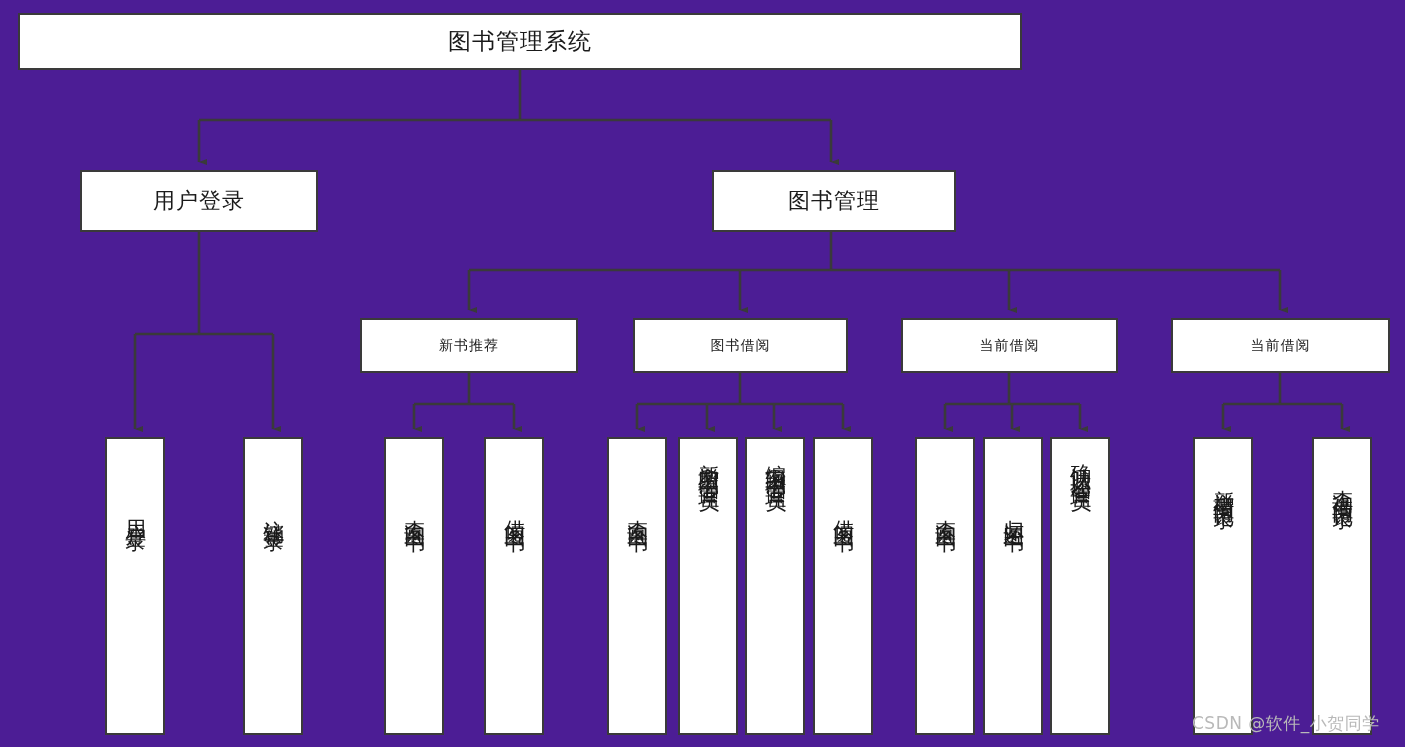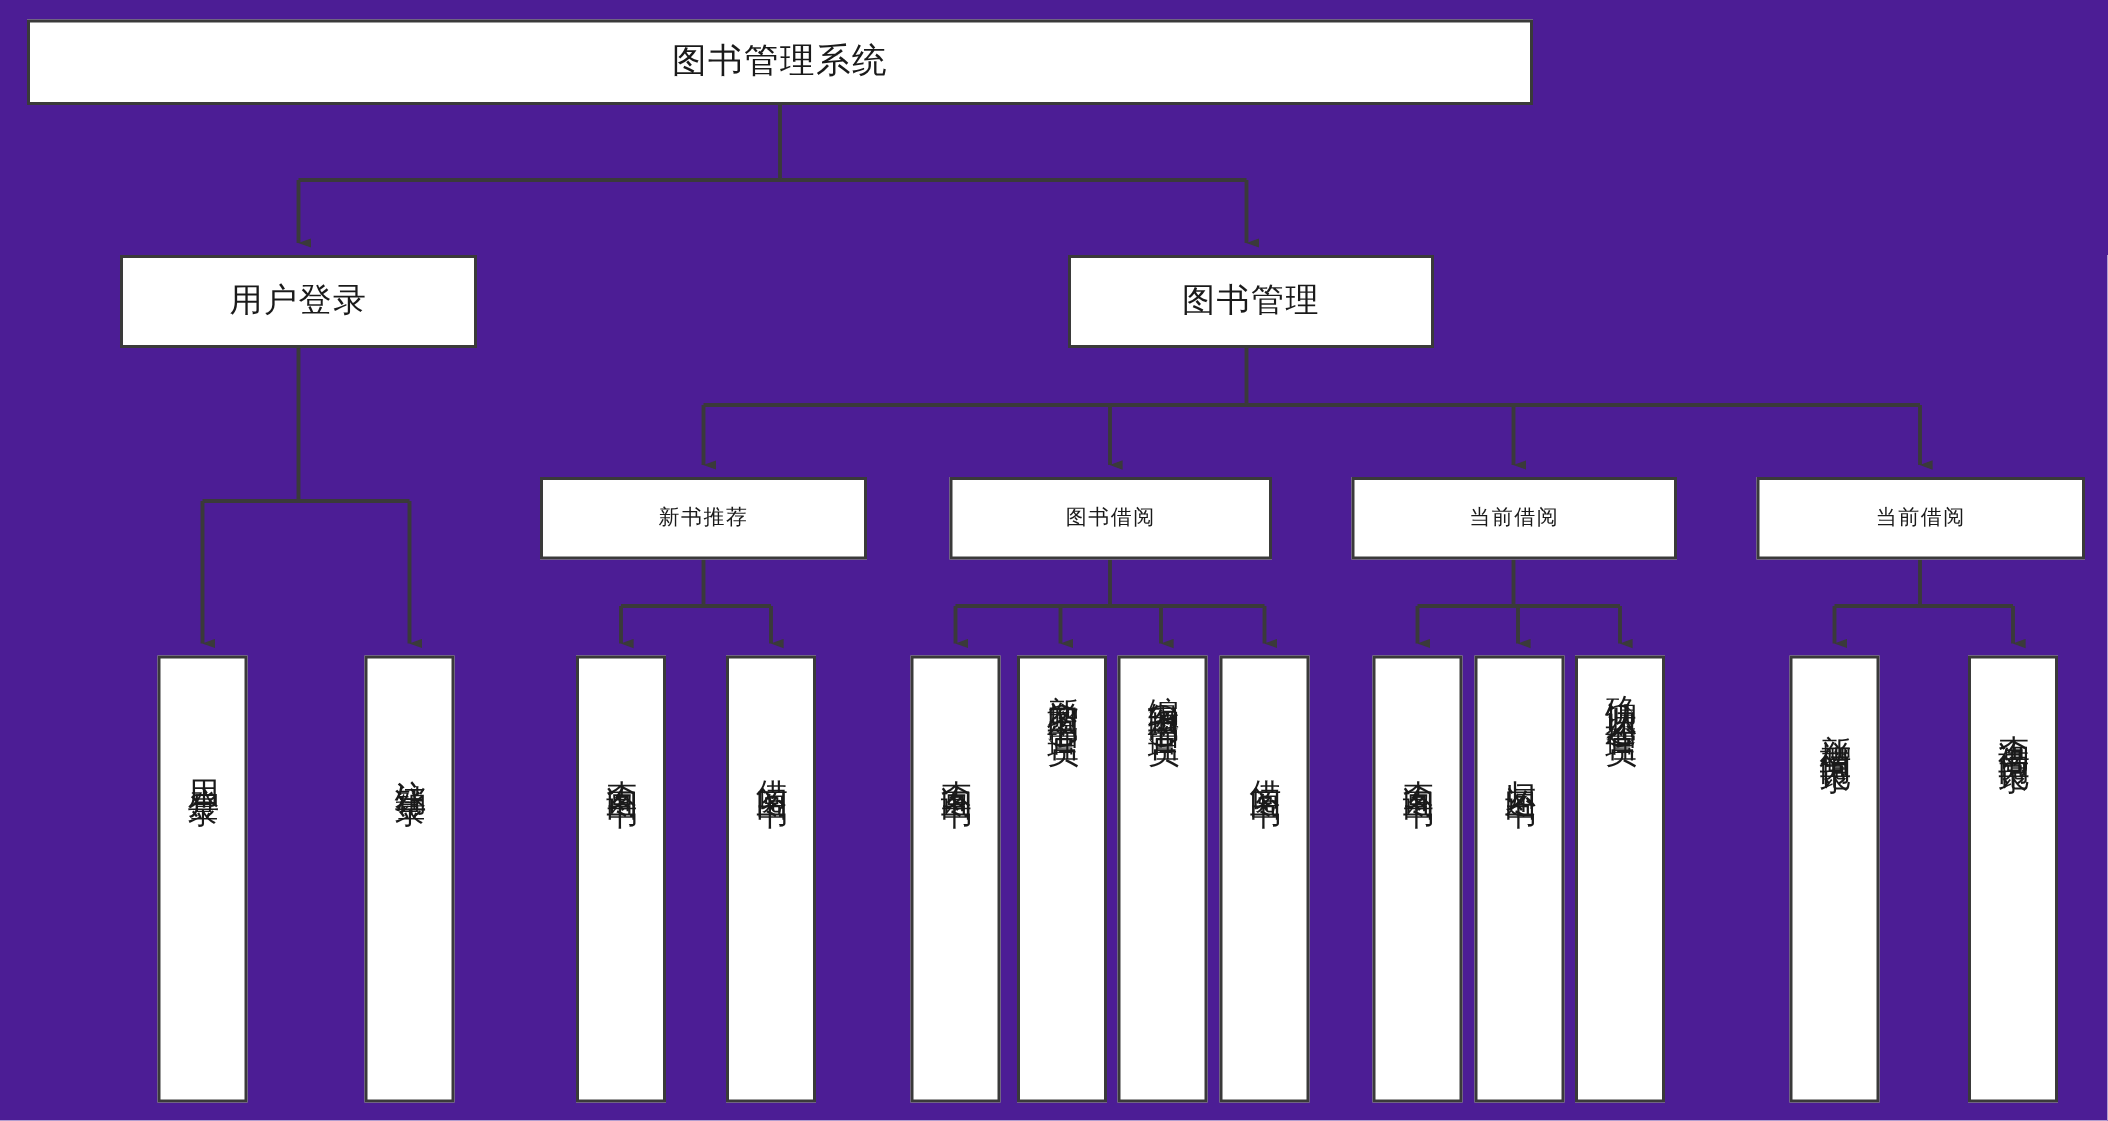--- a/index.html
+++ b/index.html
@@ -186,14 +186,15 @@
     <span class="label">确认归还（管理员）</span>
   </div>
 
   <div class="node node-leaf leaf-hi" style="left:1193px; top:437px; width:60px; height:298px;">
     <span class="label">新增借阅记录</span>
   </div>
   <div class="node node-leaf leaf-hi" style="left:1312px; top:437px; width:60px; height:298px;">
     <span class="label">查询借阅记录</span>
   </div>
 
+  <div id="watermark">CSDN @软件_小贺同学</div>
 
 </div>
 
 </body></html>

